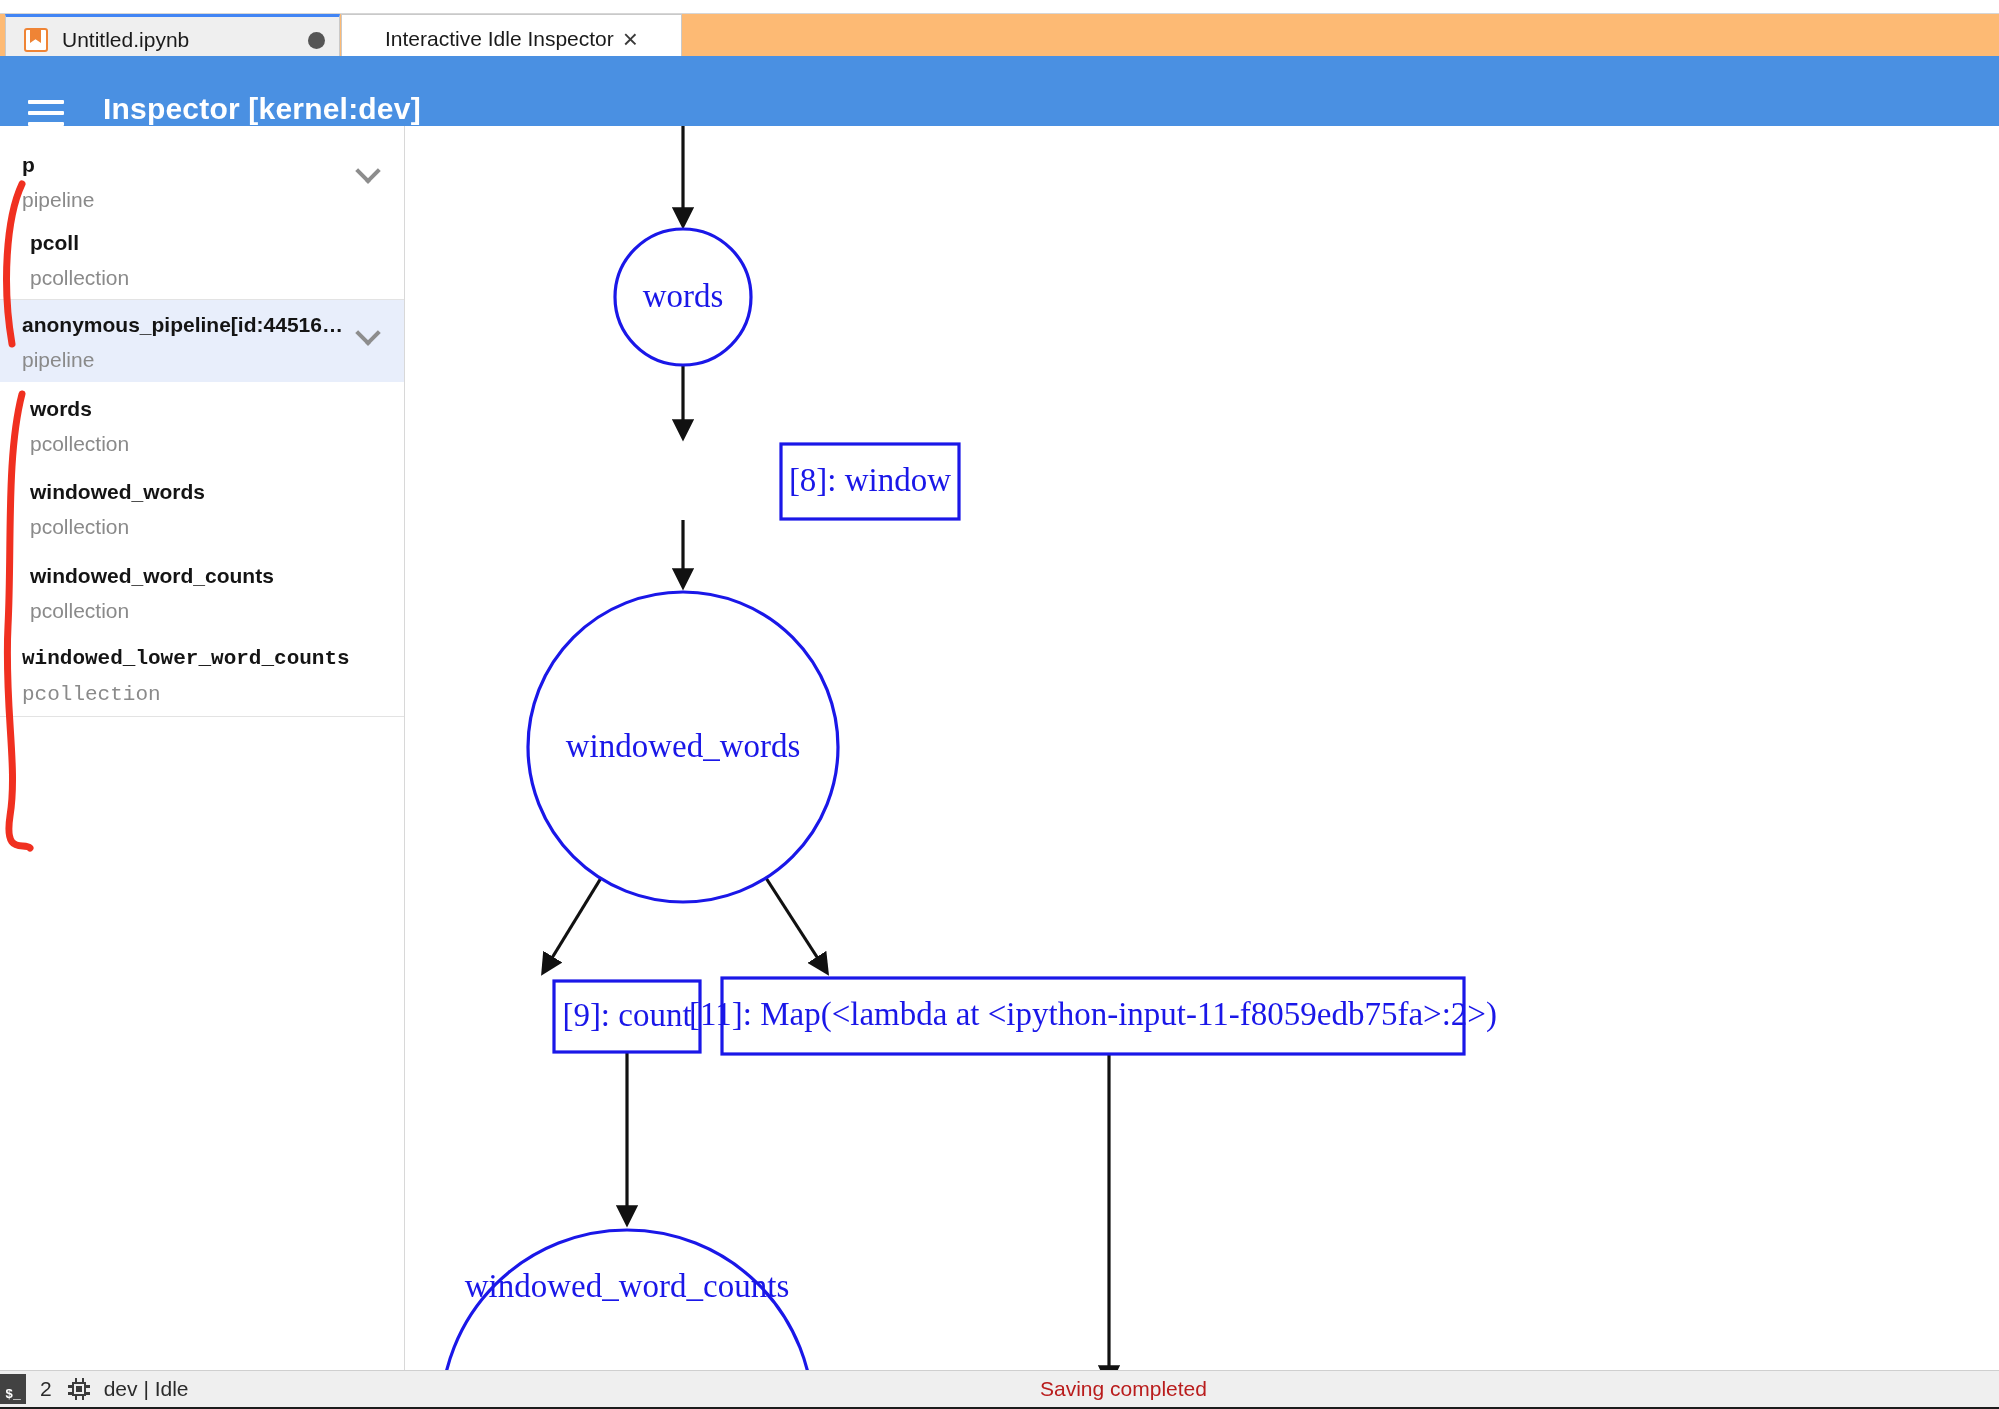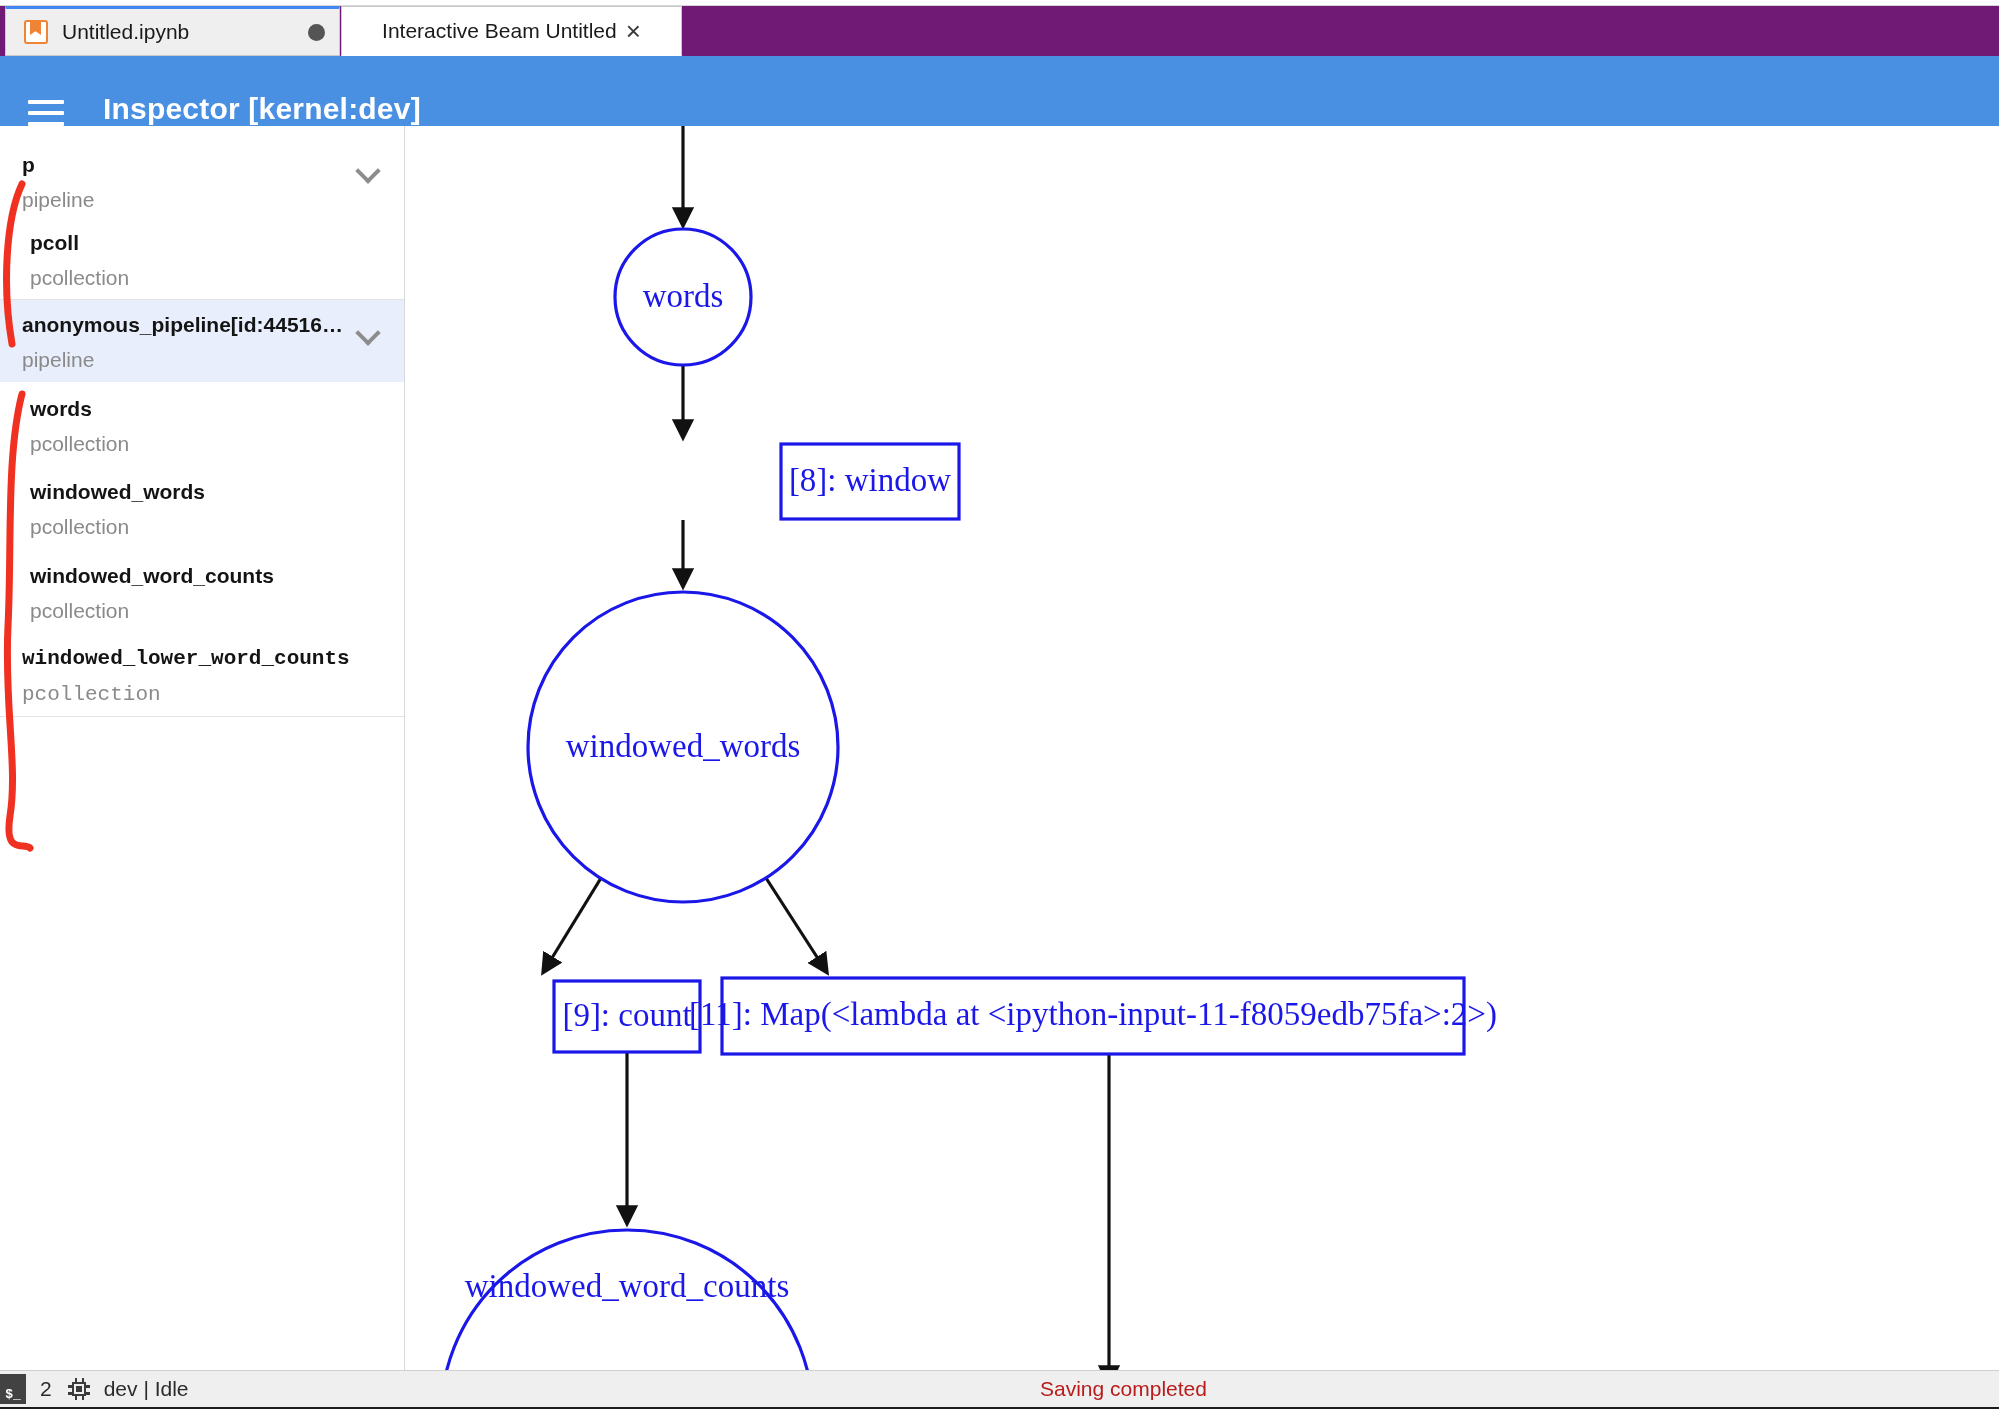--- a/index.html
+++ b/index.html
@@ -16,24 +16,24 @@
     position: relative;
     width: 1999px;
     height: 1409px;
     overflow: hidden;
     background: #ffffff;
   }
 
   
   .tabbar {
     position: absolute;
-    left: 0; top: 0;
+    left: 0; top: 8px;
     width: 1999px;
     height: 64px;
-    background: #701a75;
+    background: #fdba74;
     border-bottom: 1px solid #bdbdbd;
     box-sizing: border-box;
   }
   .tabbar-topline {
     position: absolute;
     left: 0; top: 0;
     width: 1999px; height: 5px;
     background: #ffffff;
     border-bottom: 1px solid #d6d6d6;
   }
@@ -302,21 +302,21 @@
   <div class="tabbar">
     <div class="tabbar-topline"></div>
 
     <div class="tab tab-inactive">
       <span class="nb-icon"></span>
       <span class="tab-label-inactive">Untitled.ipynb</span>
       <span class="dirty-dot"></span>
     </div>
 
     <div class="tab tab-active">
-      <span>Interactive Beam Untitled</span>
+      <span>Interactive Idle Inspector</span>
       <span class="close-x">×</span>
     </div>
   </div>
 
   <div class="header">
     <div class="hamburger">
       <span></span>
       <span></span>
       <span></span>
     </div>

